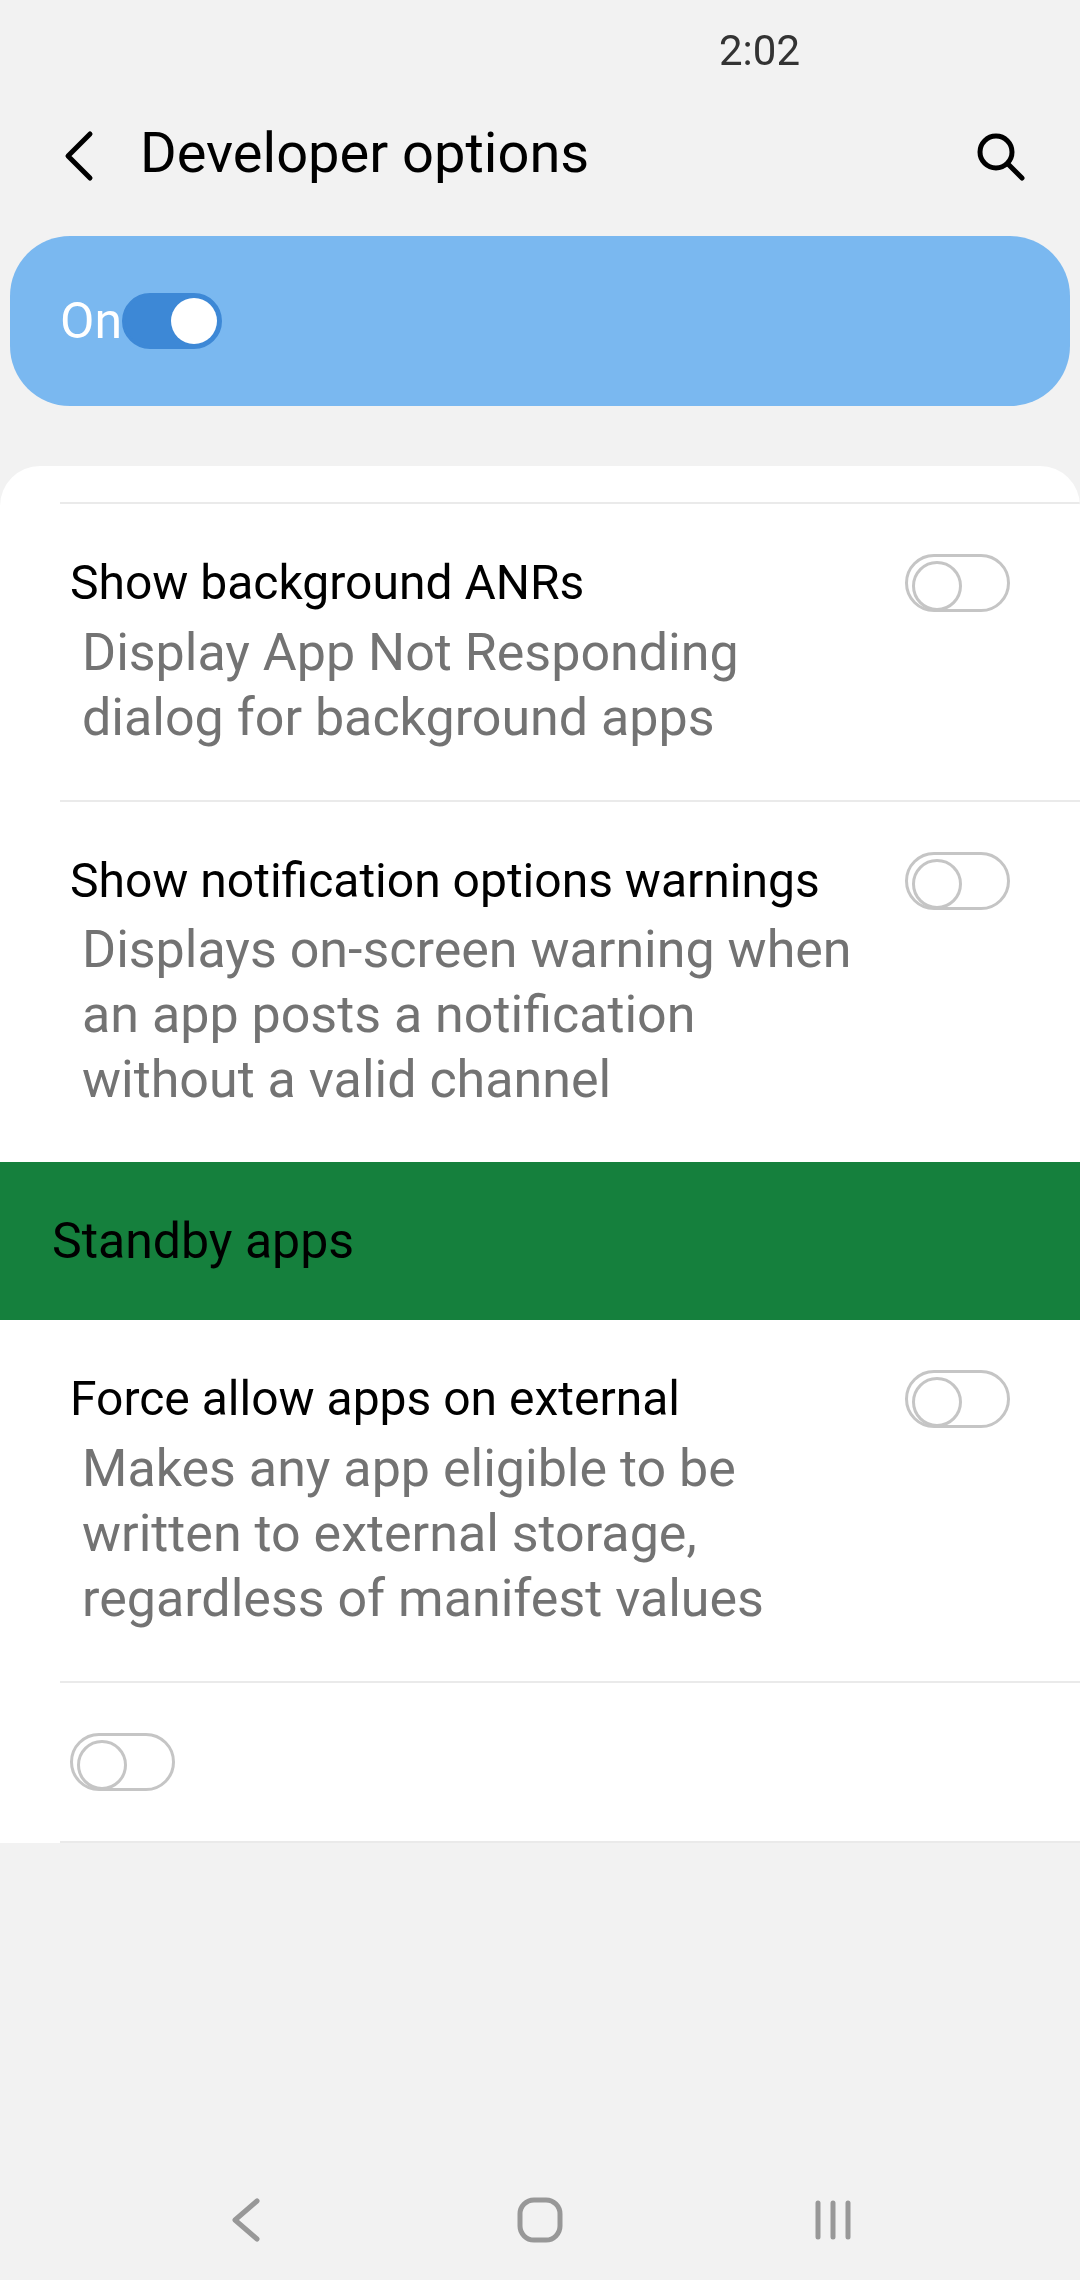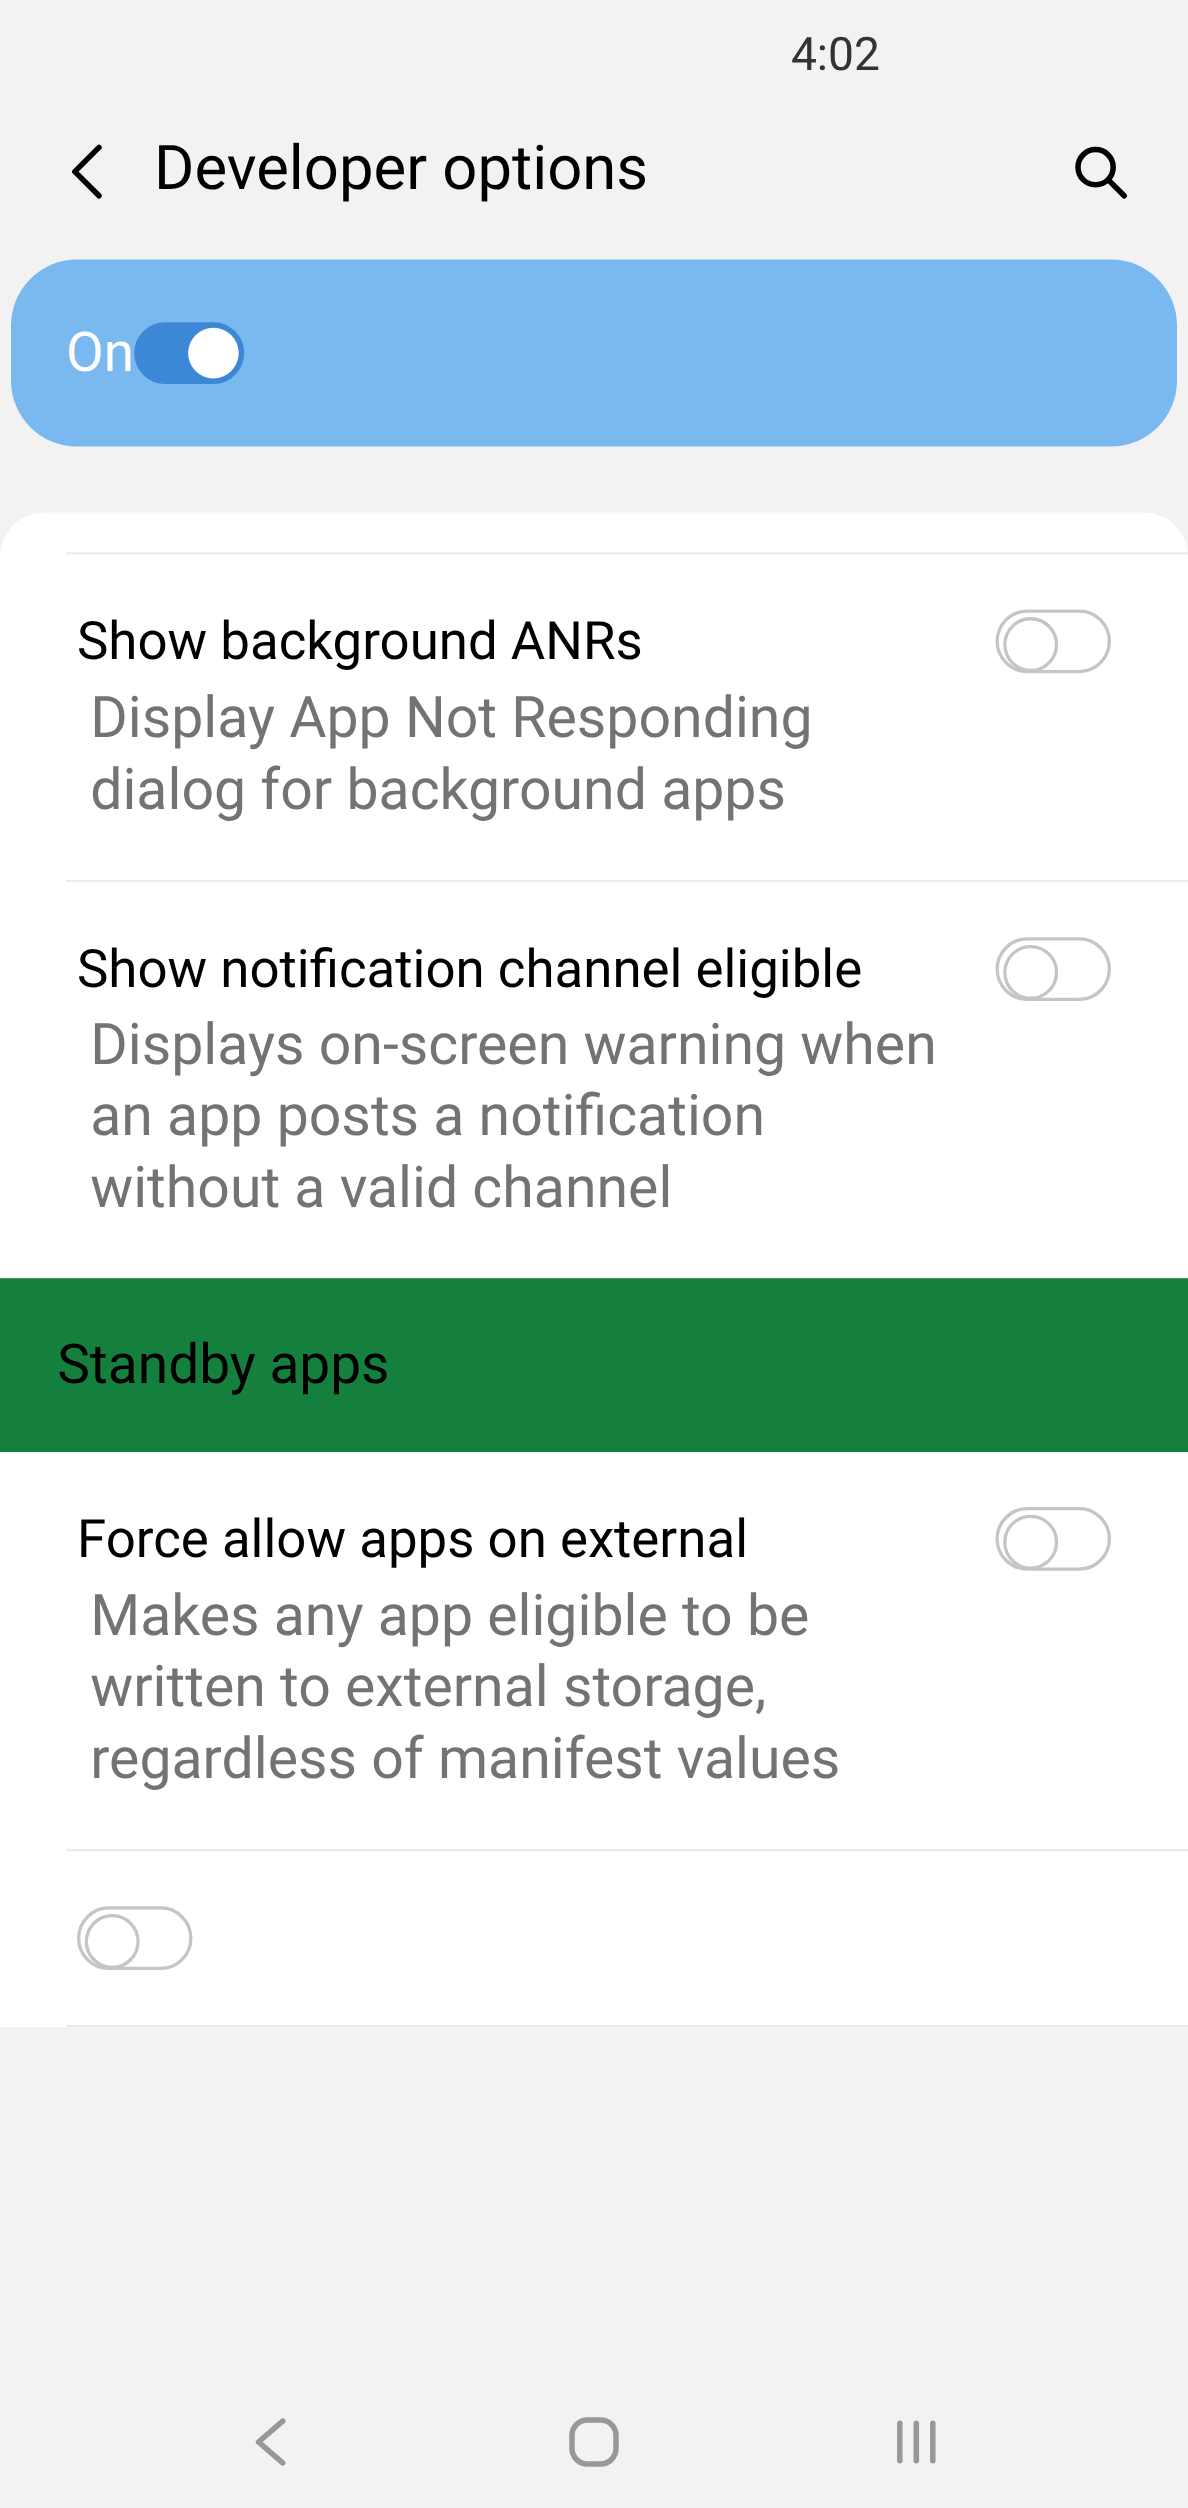--- a/index.html
+++ b/index.html
@@ -163,21 +163,21 @@
     .clipped-row {
       height: 36px;
       position: relative;
       overflow: hidden;
     }
   </style>
 </head>
 <body>
 
 <div class="status-bar">
-  <span class="status-time">4:02</span>
+  <span class="status-time">2:02</span>
 </div>
 
 <div class="header">
   <div class="back-btn">
     <svg width="40" height="60" viewBox="0 0 40 60">
       <path d="M 30 8 L 8 30 L 30 52" stroke="#000" stroke-width="5" fill="none" stroke-linecap="round" stroke-linejoin="round"></path>
     </svg>
   </div>
   <div class="header-title">Developer options</div>
   <div class="search-btn">
@@ -202,21 +202,21 @@
     <div class="setting-text">
       <div class="setting-title">Show background ANRs</div>
       <div class="setting-desc">Display App Not Responding dialog for background apps</div>
     </div>
     <div class="toggle-off"></div>
   </div>
   <div class="divider"></div>
 
   <div class="setting-row">
     <div class="setting-text">
-      <div class="setting-title">Show notification channel eligible</div>
+      <div class="setting-title">Show notification options warnings</div>
       <div class="setting-desc">Displays on-screen warning when an app posts a notification without a valid channel</div>
     </div>
     <div class="toggle-off"></div>
   </div>
 
   <div class="link-row">
     <div class="link-title">Standby apps</div>
   </div>
 
   <div class="setting-row">

